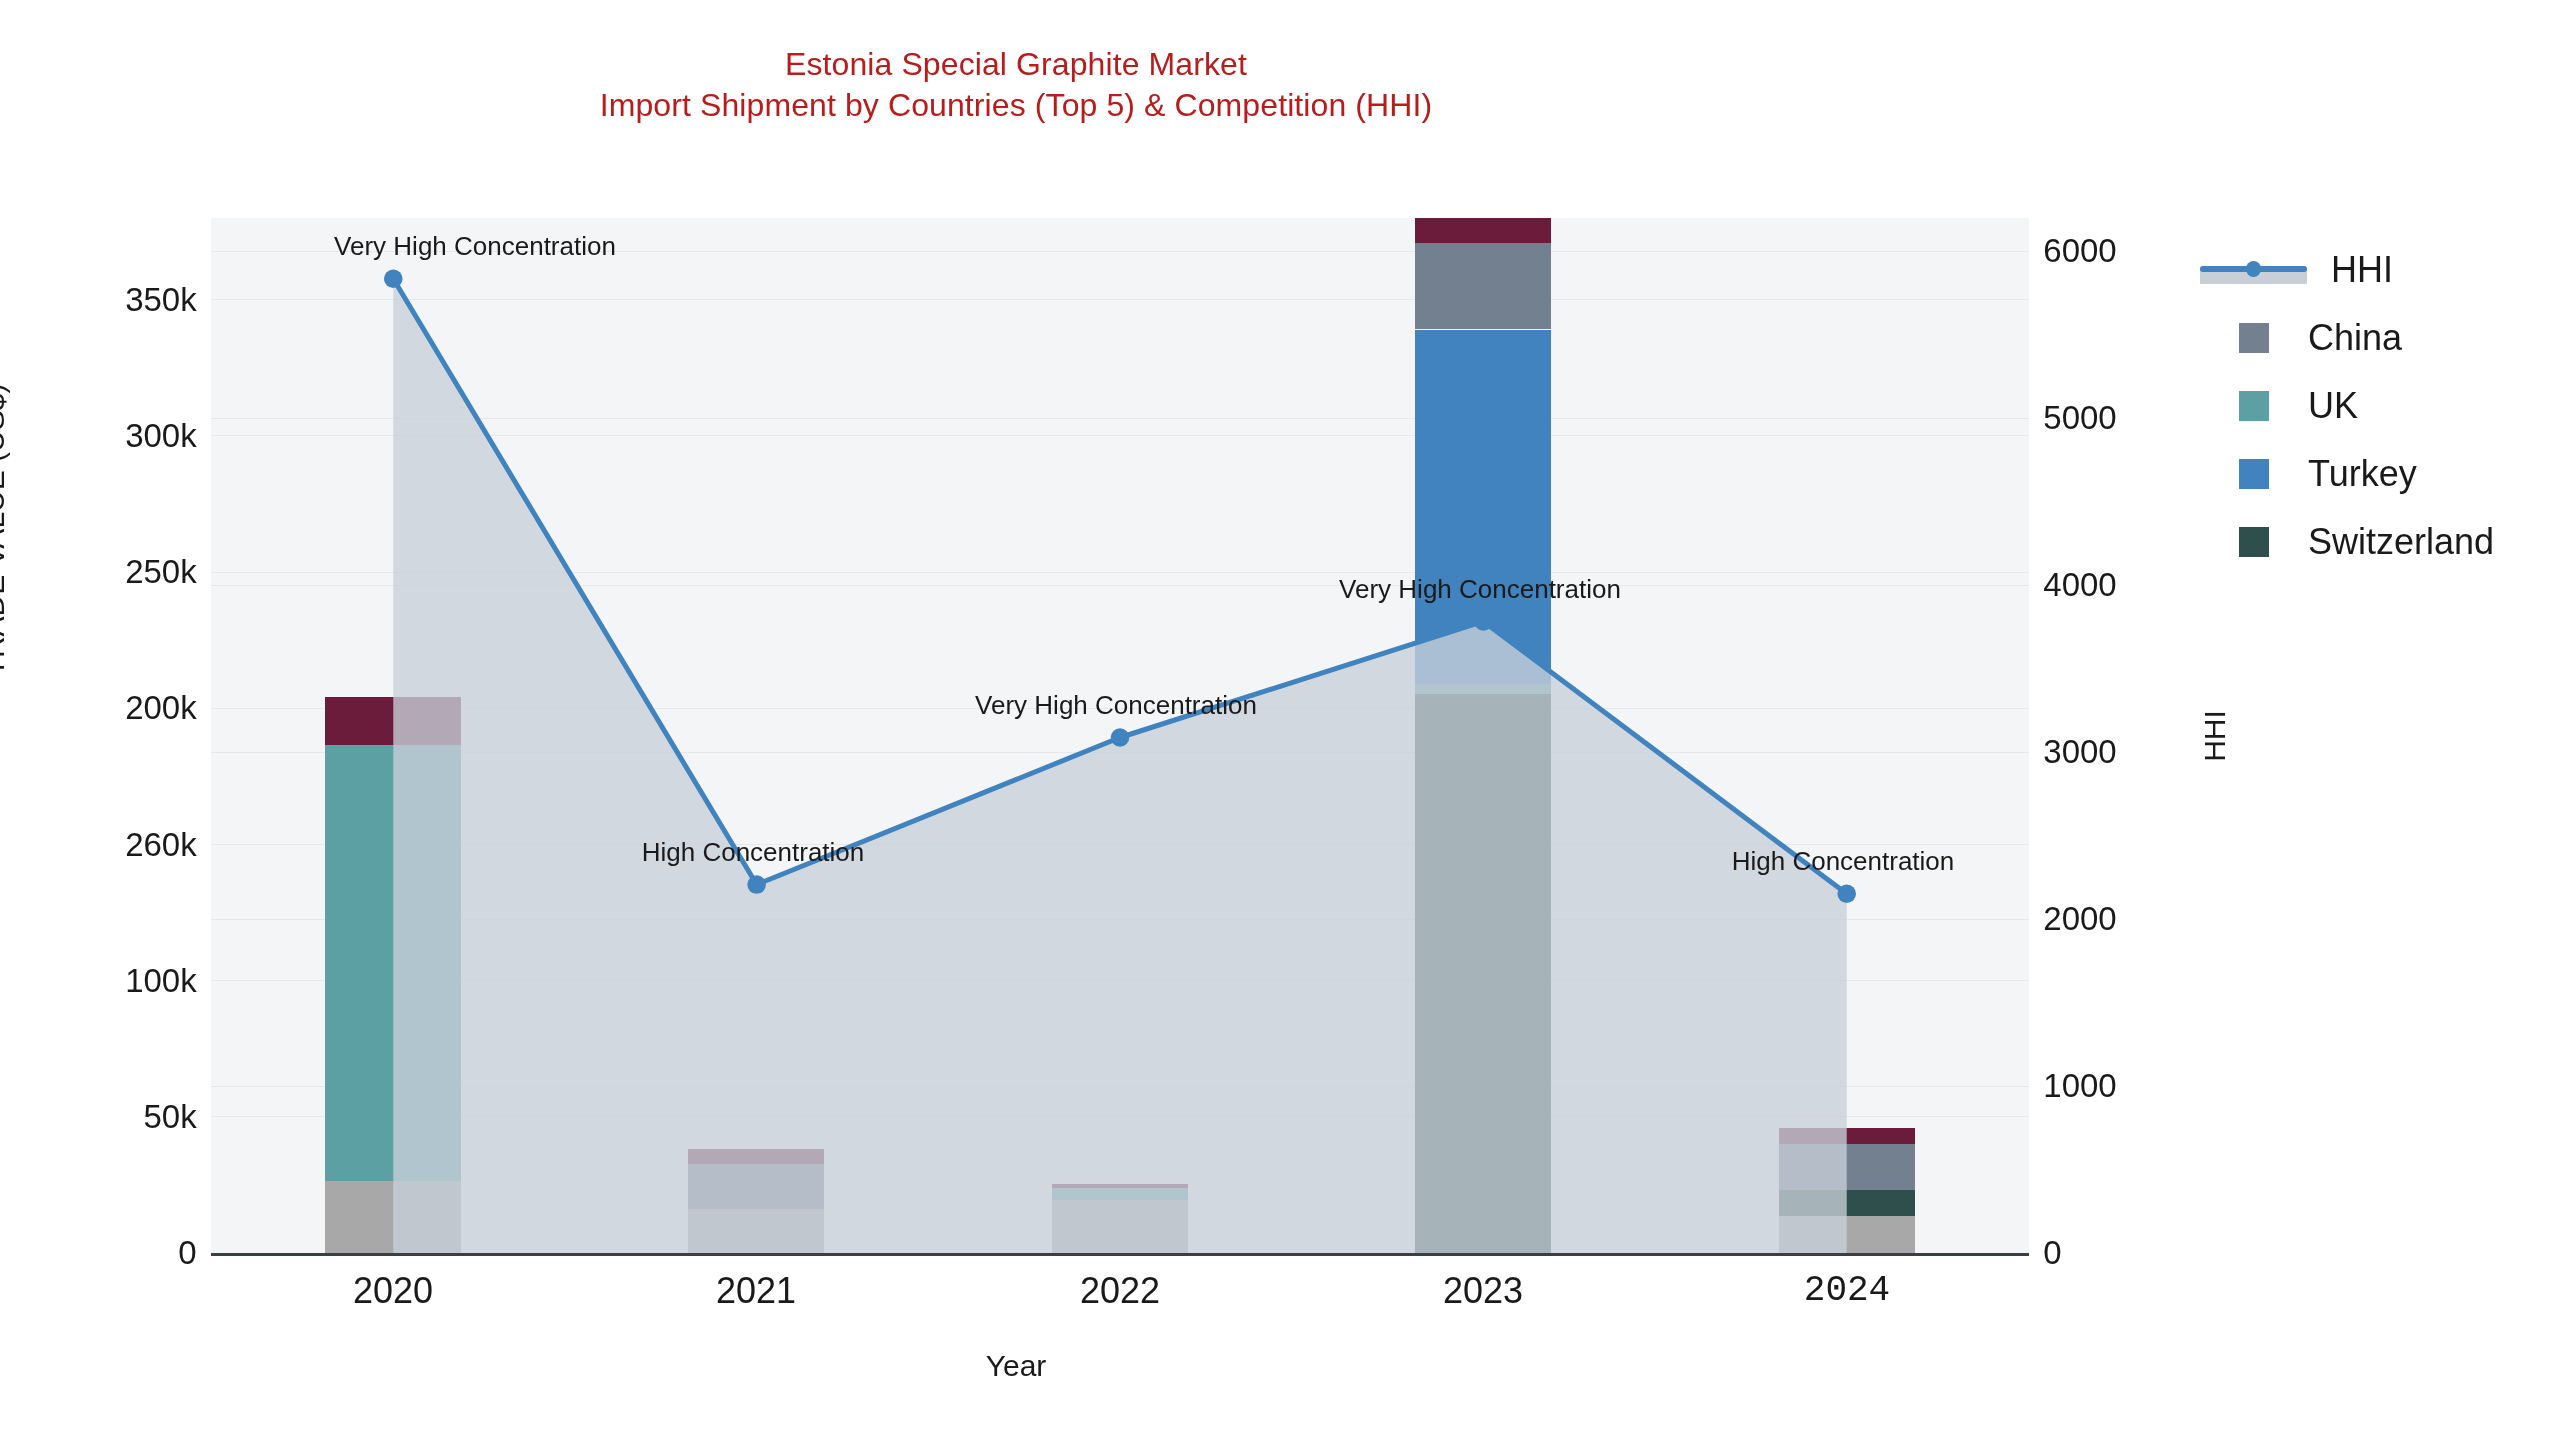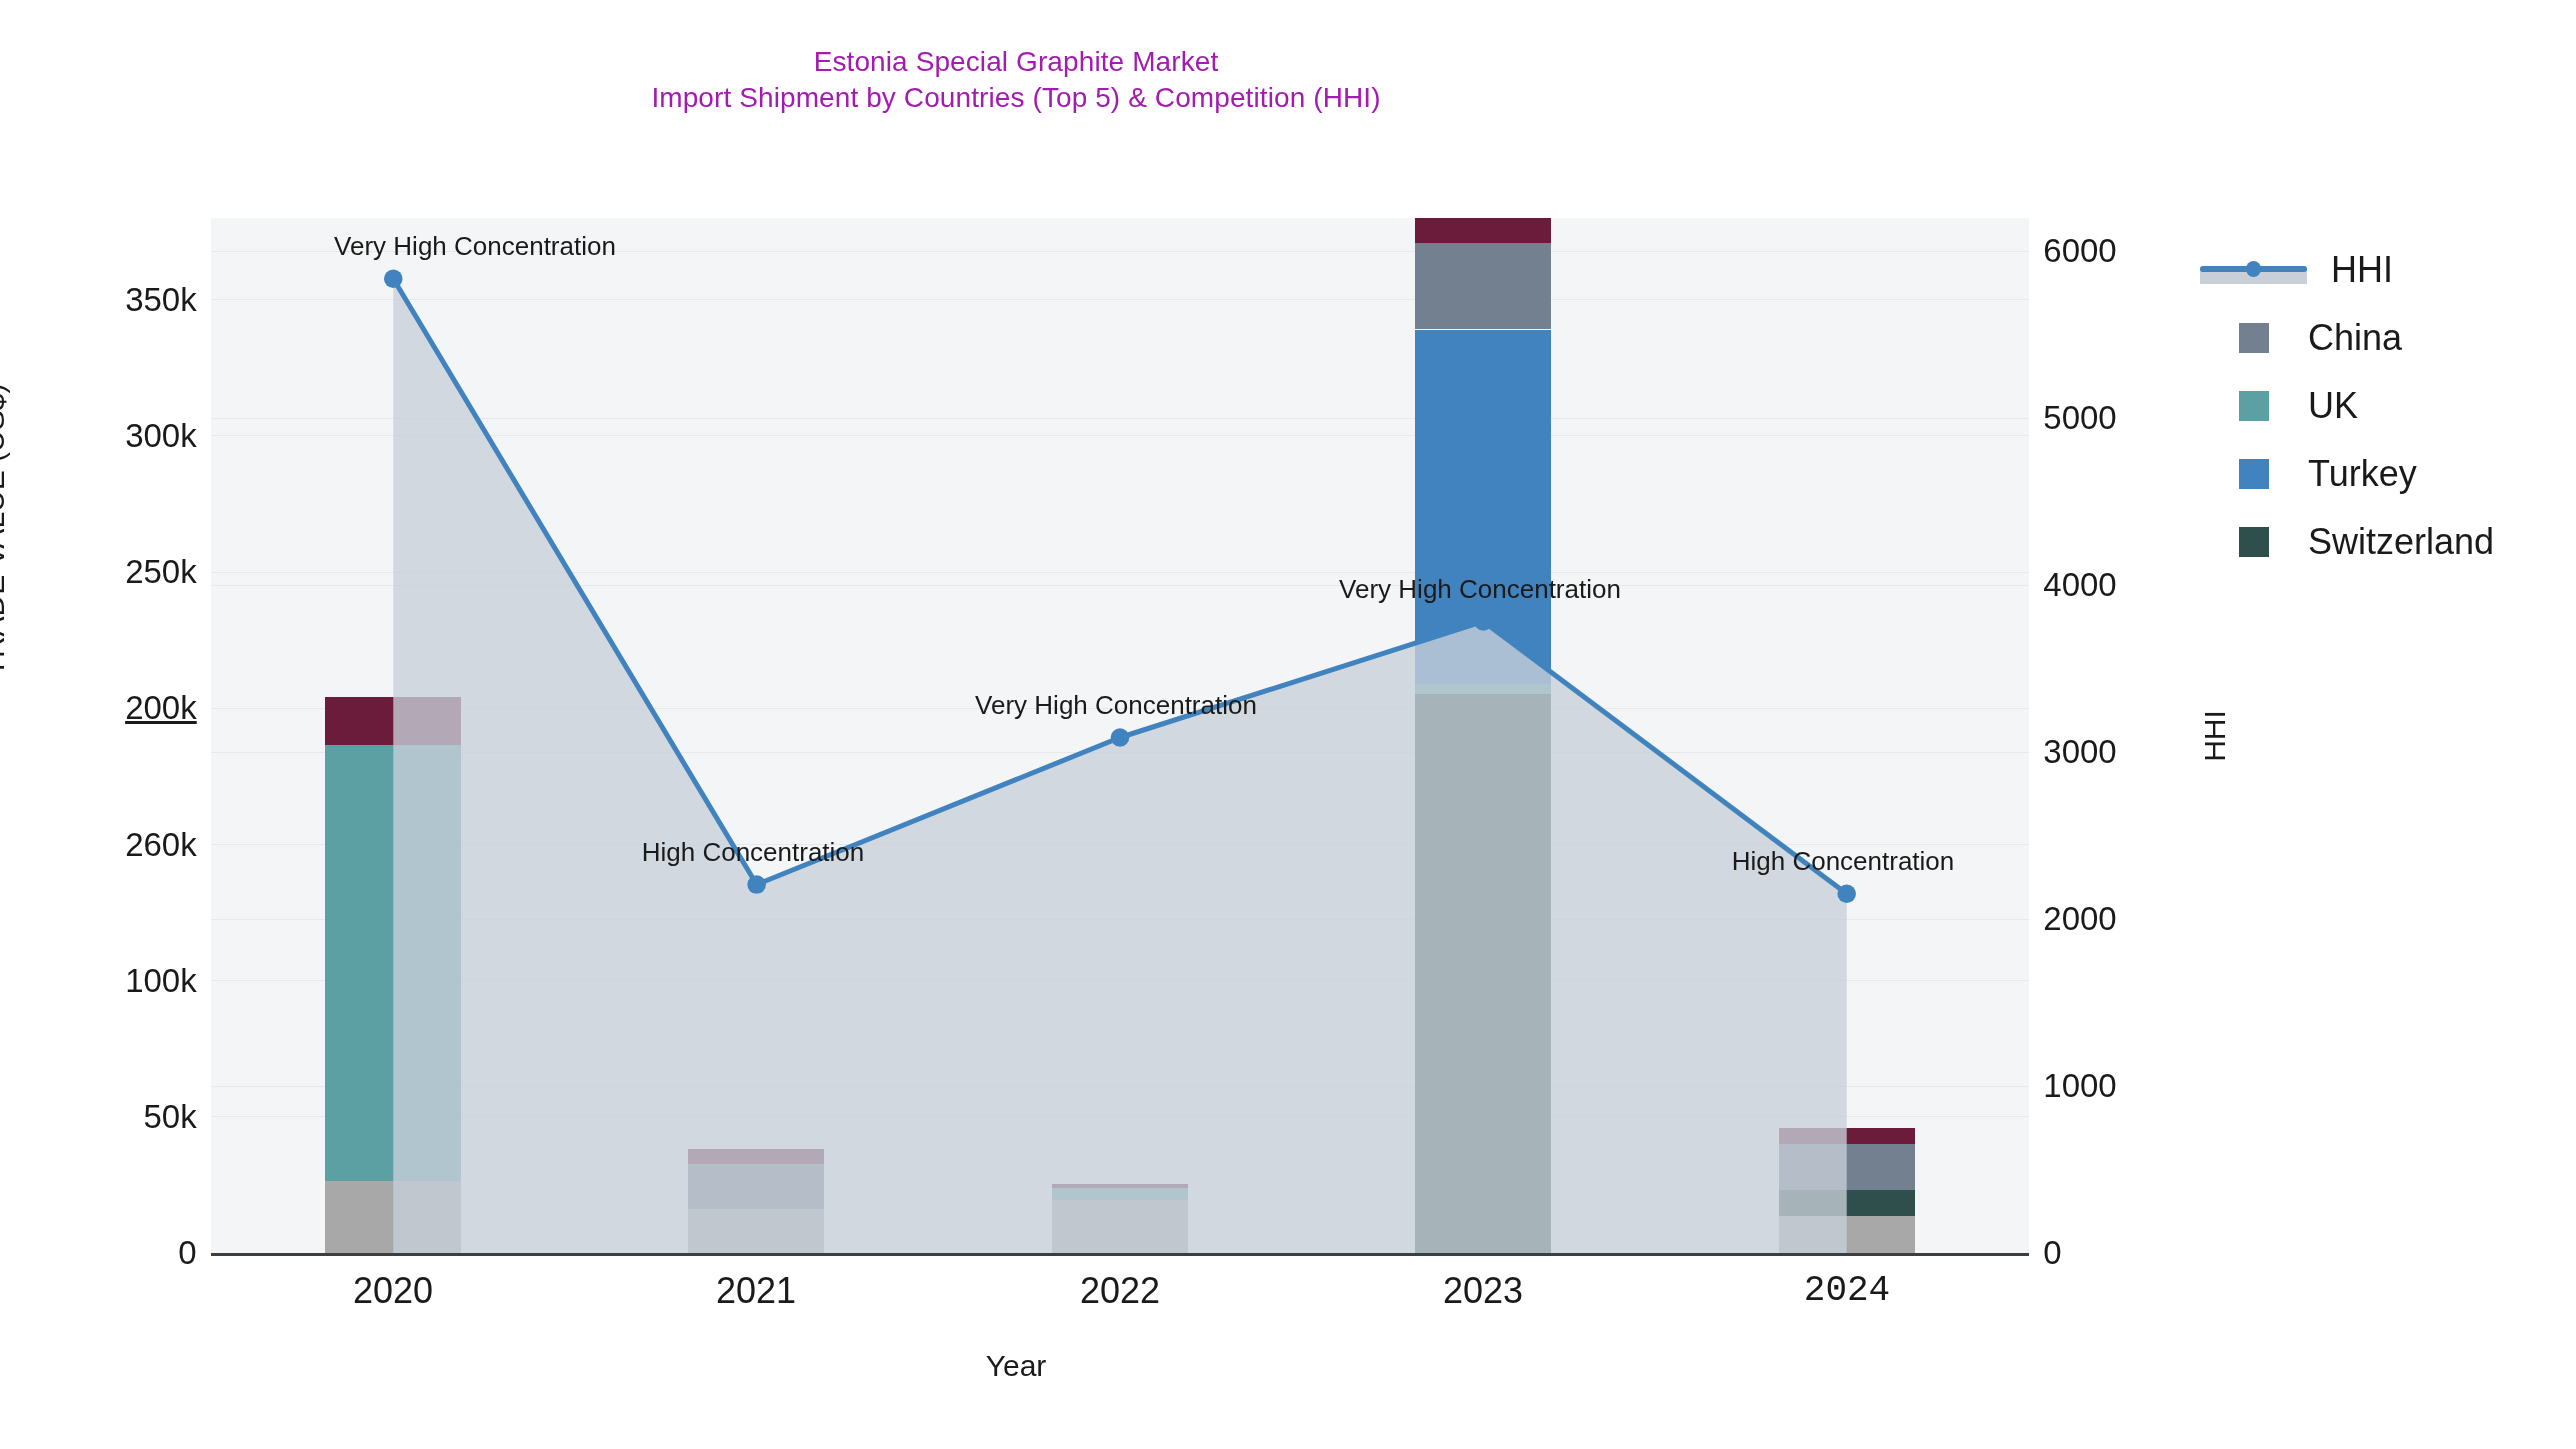--- a/index.html
+++ b/index.html
@@ -1,21 +1,21 @@
 <!DOCTYPE html>
 <html style="font-size:11.4px"><head>
 <meta charset="utf-8">
 <style>
   html,body{margin:0;padding:0;background:#ffffff;}
   body{width:2576px;height:1449px;font-family:"Liberation Sans",sans-serif;overflow:hidden;}
   #root{position:relative;width:2576px;height:1449px;background:#ffffff;}
 
   
   .title-block{position:absolute;left:0;top:44px;width:2032px;text-align:center;}
-  .title-line{font-size:28px;color:#a21caf;line-height:1.28;letter-spacing:0.1px;}
+  .title-line{font-size:32px;color:#b91c1c;line-height:1.28;letter-spacing:0.1px;}
 
   
   .plot-area{position:absolute;left:211px;top:218px;width:1818px;height:1035px;background:#f4f5f6;overflow:hidden;}
   .gridline{position:absolute;left:0;width:100%;height:1.4px;background:#e6e8ea;}
 
   
   .axis-base{position:absolute;left:211px;top:1253px;width:1818px;height:2.9px;background:#3a3f44;}
 
   .ylab-left{position:absolute;left:0;top:0;width:150px;height:1035px;}
   .ylab-left .ytxt{position:absolute;right:14.3px;transform:translateY(-50%);font-size:33px;color:#1a1a1a;white-space:nowrap;}
@@ -113,21 +113,21 @@
         <circle cx="2286" cy="944.7509677419355" r="13" fill="#4083bf"></circle>
       </svg></div>
 
   <div class="axis-base"></div>
 
   <div id="ticks-left" class="ylab-left" style="position: absolute; left: 0px; top: 218px; width: 211px; height: 1035px;">
       <div class="ytxt" style="top: 1035px;">0</div>
       <div class="ytxt" style="top: 899px;">50k</div>
       <div class="ytxt" style="top: 763px;">100k</div>
       <div class="ytxt" style="top: 627px;">260k</div>
-      <div class="ytxt" style="top: 490px; text-decoration: underline;">200k</div>
+      <div class="ytxt" style="top: 490px;">200k</div>
       <div class="ytxt" style="top: 354px;">250k</div>
       <div class="ytxt" style="top: 218px;">300k</div>
       <div class="ytxt" style="top: 82px;">350k</div>
     </div>
   <div id="ticks-right" class="ylab-right" style="position: absolute; left: 2029px; top: 218px; width: 186px; height: 1035px;">
       <div class="ytxt" style="top: 1035px;">0</div>
       <div class="ytxt" style="top: 868px;">1000</div>
       <div class="ytxt" style="top: 701px;">2000</div>
       <div class="ytxt" style="top: 534px;">3000</div>
       <div class="ytxt" style="top: 367px;">4000</div>

